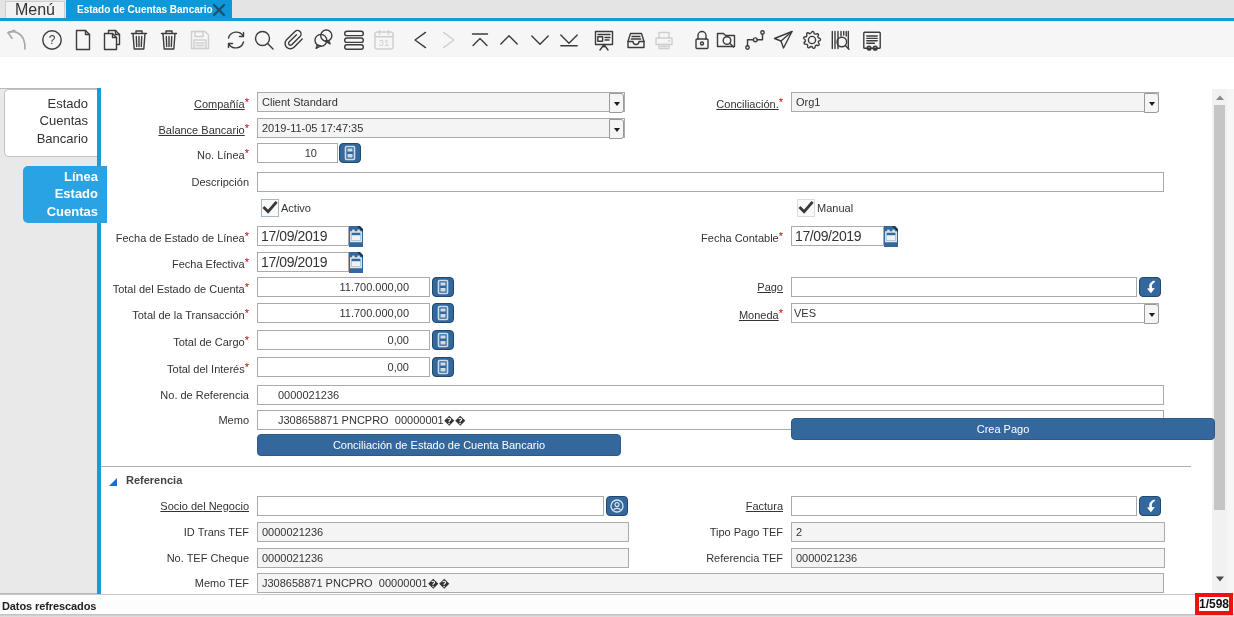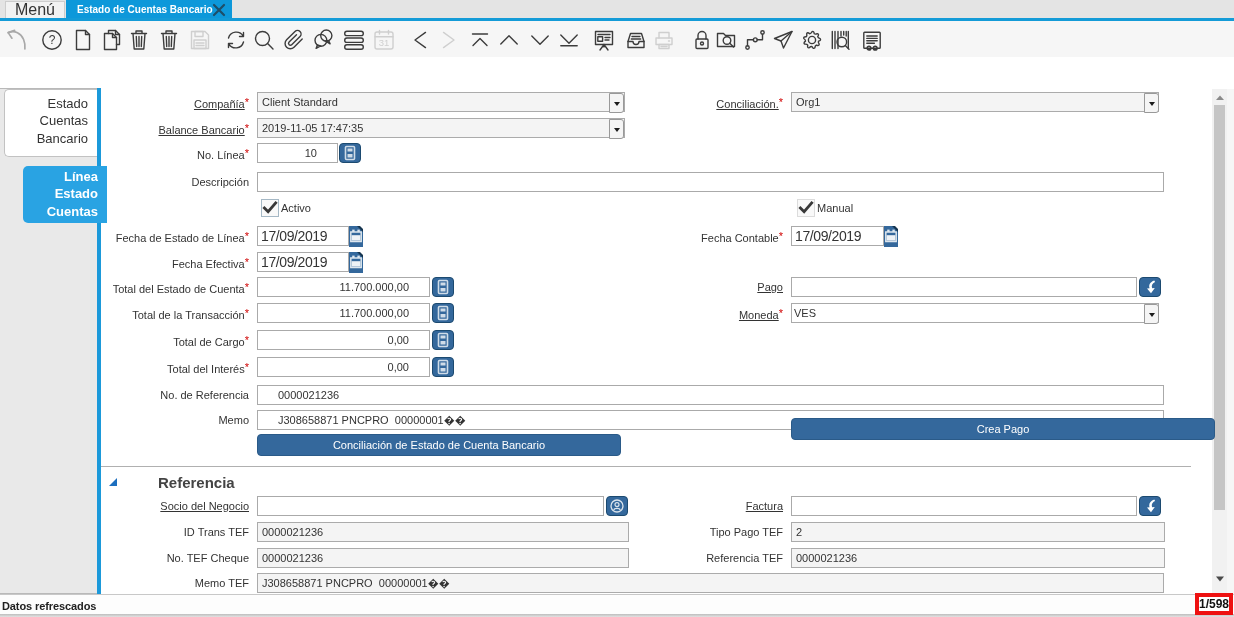--- a/index.html
+++ b/index.html
@@ -41,21 +41,21 @@
 .date { font-size:14px; letter-spacing:-0.4px; line-height:19px; padding:0 3px; }
 .dbtn { position:absolute; width:14px; height:21px; background:#34689c; }
 .dbtn::after { content:""; position:absolute; right:0; top:0; width:0; height:0; border-left:3px solid transparent; border-top:3px solid #fff; }
 .dbtn::before { content:""; position:absolute; right:0; top:0; width:0; height:0; border-left:6px solid transparent; border-top:6px solid #16354f; }
 .bigbtn { position:absolute; height:22px; background:#34689c; border:1px solid #2a5a88; border-radius:4px; color:#fff; font-size:11px; text-align:center; line-height:20px; }
 .ckb { position:absolute; width:18px; height:18px; background:#f9f9f9; border:1px solid #a5b8c5; }
 .cklbl { position:absolute; font-size:11px; color:#333; height:16px; line-height:16px; }
 .ckmark { position:absolute; width:16px; height:16px; }
 
 #sep { position:absolute; left:101px; top:466px; width:1090px; height:1px; background:#b0b0b0; }
-#grphdr { position:absolute; left:126px; top:474px; font-size:15px; font-weight:bold; color:#444;margin-left:32px; }
+#grphdr { position:absolute; left:126px; top:474px; font-size:11px; font-weight:bold; color:#444; }
 #grptri { position:absolute; left:109px; top:478px; width:0; height:0; border-left:8px solid transparent; border-bottom:8px solid #1d6fbf; }
 
 #statusbar { position:absolute; left:0; top:594px; width:1234px; height:20px; background:#fdfdfd; border-top:1px solid #c8c8c8; }
 #statustxt { position:absolute; left:2px; top:600px; font-size:11px; font-weight:bold; color:#222; letter-spacing:-0.1px; }
 #bottomstrip { position:absolute; left:0; top:614px; width:1234px; height:3px; background:linear-gradient(#bdbdbd,#e3e3e3); }
 #redbox { position:absolute; left:1195px; top:593px; width:38px; height:22px; background:#fff; border:4px solid #ee1111; font-size:12px; font-weight:bold; color:#111; text-align:center; line-height:14px; }
 </style>
 </head>
 <body>
 

